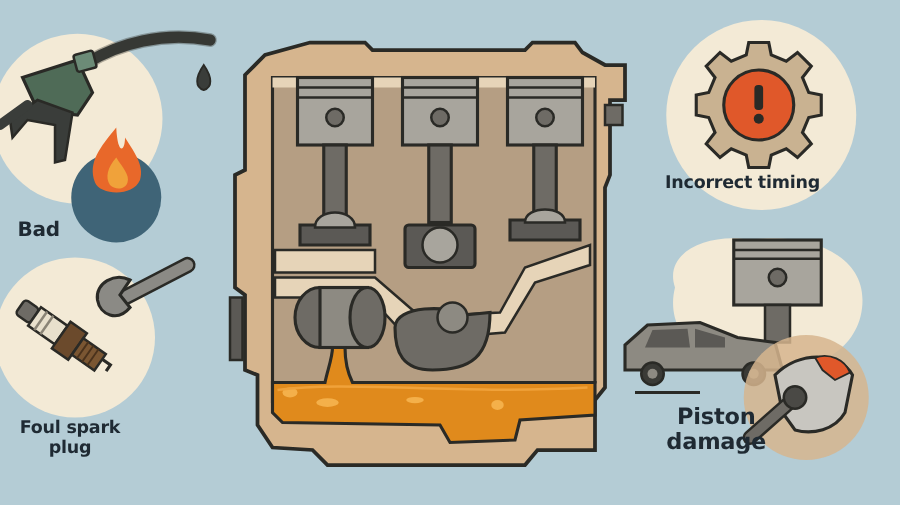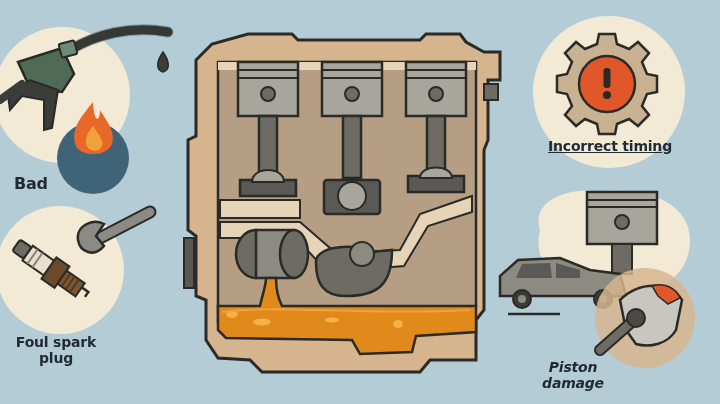--- a/index.html
+++ b/index.html
@@ -14,22 +14,22 @@
       position: absolute;
       color: #1f2a33;
       font-weight: bold;
       font-family: "DejaVu Sans", sans-serif;
       text-align: center;
       line-height: 1.12;
       letter-spacing: -0.2px;
     }
     #lbl-bad { left: 14px; top: 175px; font-size: 16px; text-align: left; }
     #lbl-spark { left: 4px; top: 335px; width: 104px; font-size: 14px; }
-    #lbl-timing { left: 530px; top: 139px; width: 160px; font-size: 14px; text-decoration: underline; }
-    #lbl-piston { left: 528px; top: 360px; width: 90px; font-size: 14px; font-style: italic; }
+    #lbl-timing { left: 514px; top: 139px; width: 160px; font-size: 14px; }
+    #lbl-piston { left: 528px; top: 324px; width: 90px; font-size: 18px; }
   </style>
 </head>
 <body>
 
 <svg class="stage" viewBox="0 0 720 404" xmlns="http://www.w3.org/2000/svg">
 
   <g>
     <circle cx="62" cy="95" r="68" fill="#f3ead6"></circle>
 
     <path d="M70 50 C 95 35, 130 25, 168 32" stroke="#3d403d" stroke-width="9" fill="none" stroke-linecap="round"></path>

